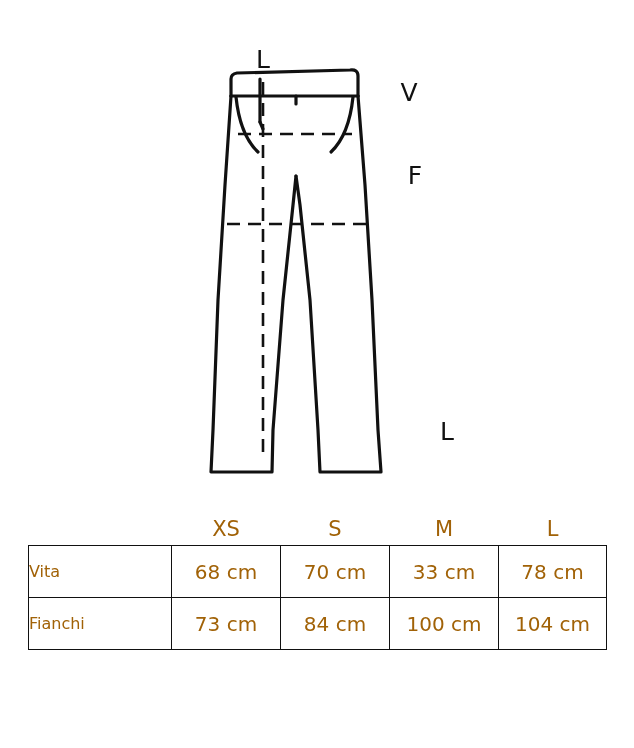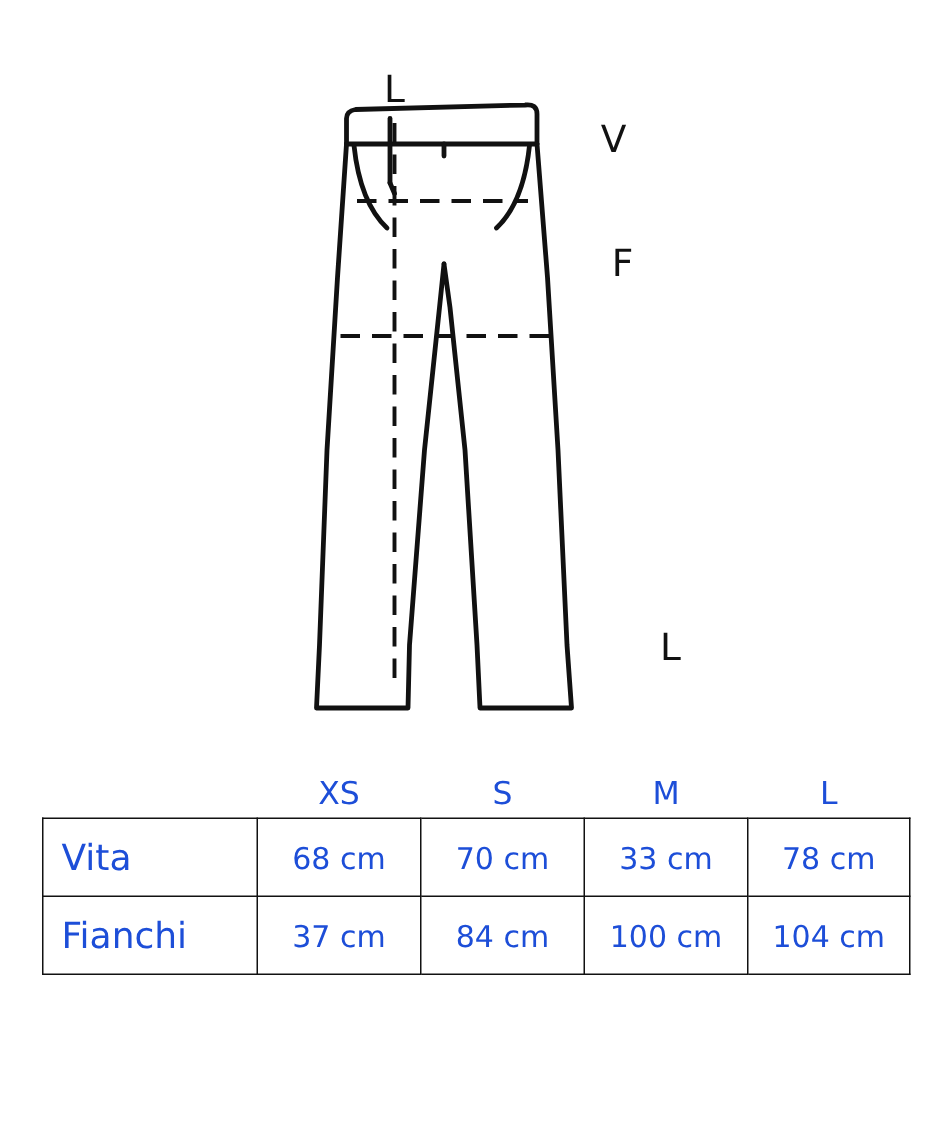--- a/index.html
+++ b/index.html
@@ -39,39 +39,38 @@
   table.size-table {
     border-collapse: collapse;
     width: 578px;
     table-layout: fixed;
   }
   table.size-table th,
   table.size-table td {
     font-family: "DejaVu Sans", sans-serif;
     font-size: 20px;
     font-weight: normal;
-    color: #1d4ed8;
+    color: #a16207;
     text-align: center;
     padding: 0;
     height: 51px;
     vertical-align: middle;
   }
   table.size-table thead th {
     border: none;
     height: 33px;
     font-size: 21px;
   }
   table.size-table tbody td {
     border: 1.6px solid #111111;
     text-align: center;
   }
   table.size-table tbody td.row-head {
     text-align: left;
-    padding-left: 12px;
-    font-size: 24px;
+    font-size: 16px;
   }
   col.c0 { width: 143px; }
   col.c1 { width: 109px; }
   col.c2 { width: 109px; }
   col.c3 { width: 109px; }
   col.c4 { width: 108px; }
 </style>
 </head>
 <body>
 
@@ -149,21 +148,21 @@
       <tbody>
         <tr>
           <td class="row-head">Vita</td>
           <td>68 cm</td>
           <td>70 cm</td>
           <td>33 cm</td>
           <td>78 cm</td>
         </tr>
         <tr>
           <td class="row-head">Fianchi</td>
-          <td>37 cm</td>
+          <td>73 cm</td>
           <td>84 cm</td>
           <td>100 cm</td>
           <td>104 cm</td>
         </tr>
       </tbody>
     </table>
   </div>
 
 </div>
 

